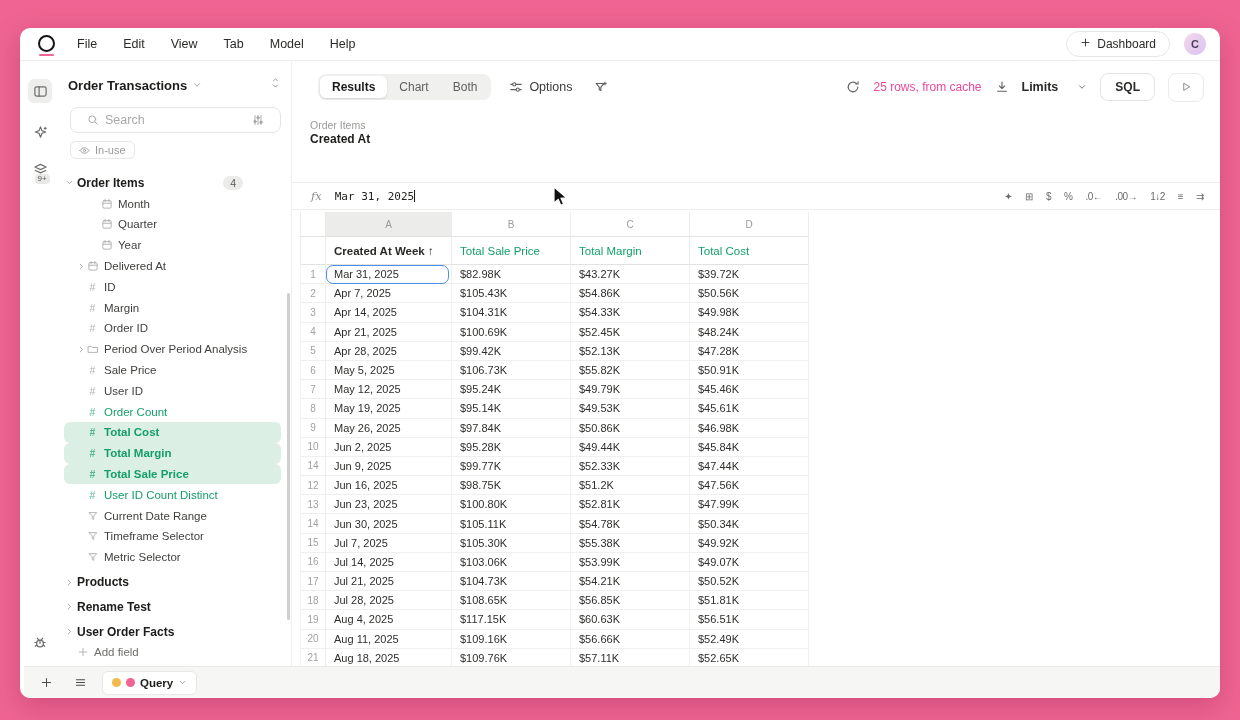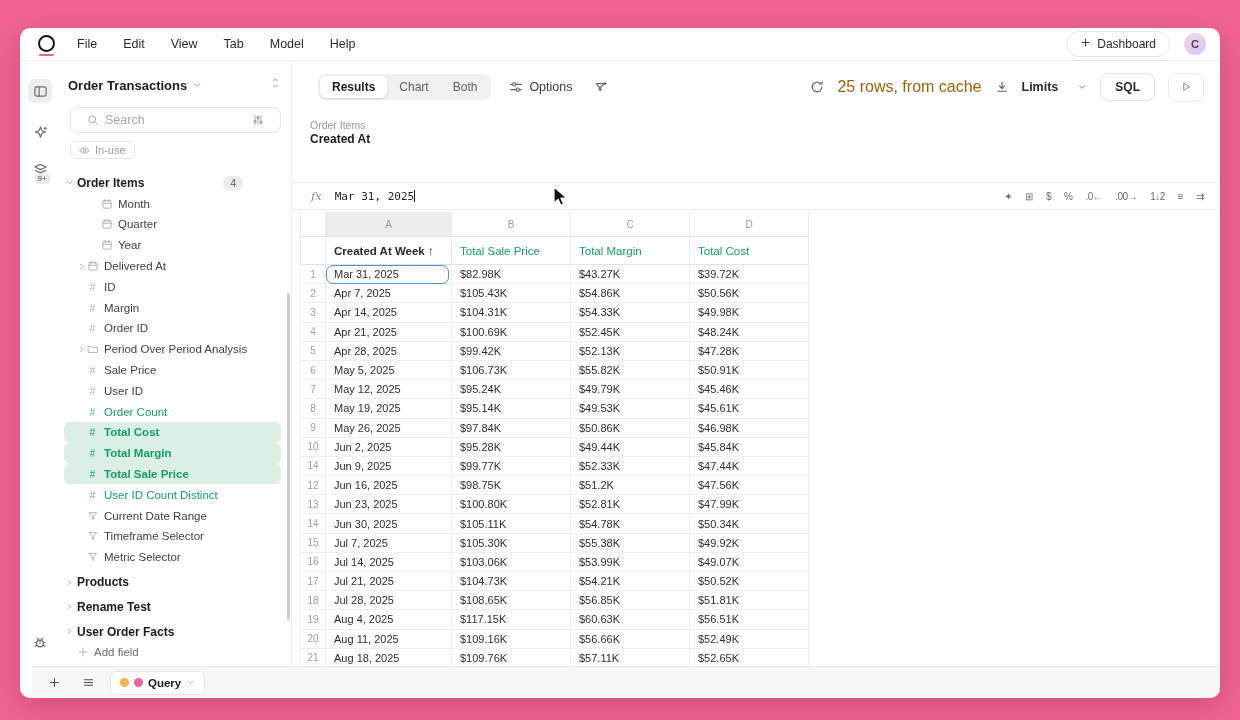--- a/index.html
+++ b/index.html
@@ -72,21 +72,21 @@
   
   .main { flex:1; position:relative; }
   .controls { position:absolute; top:12px; left:26px; right:16px; height:28px; display:flex; align-items:center; }
   .seg { display:flex; background:#f0f0ee; border-radius:8px; padding:2px; }
   .seg .tab { font-size:12px; color:#5f5f5d; padding:4px 12px; border-radius:6px; }
   .seg .tab.active { background:#fff; color:#1c1c1a; font-weight:bold; box-shadow:0 1px 2px rgba(0,0,0,.12); }
   .opt-btn { display:flex; align-items:center; gap:6px; margin-left:18px; font-size:12.5px; color:#3a3a38; }
   .opt-btn svg, .fplus svg { width:14px; height:14px; color:#5f5f5d; }
   .fplus { margin-left:22px; display:flex; }
   .ctrl-right { margin-left:auto; display:flex; align-items:center; gap:13px; }
-  .ctrl-right .status { font-size:16px; color:#a16207; }
+  .ctrl-right .status { font-size:12px; color:#ec4899; }
   .ctrl-right svg { width:14px; height:14px; color:#5f5f5d; }
   .limits { display:flex; align-items:center; gap:19px; font-size:12.5px; font-weight:bold; color:#2b2b29; }
   .limits svg { width:10px; height:10px; }
   .sql-btn { border:1px solid #e3e3e1; border-radius:8px; padding:6px 14px; font-size:12px; font-weight:bold; color:#2b2b29; background:#fff; }
   .play-btn { border:1px solid #eceae9; border-radius:8px; width:36px; height:29px; display:flex; align-items:center; justify-content:center; background:#fff; }
   .play-btn svg { width:12px; height:12px; color:#8a8a88; }
 
   .filter-block { position:absolute; top:58px; left:18px; }
   .fb-table { font-size:10.5px; color:#9a9a98; }
   .fb-field { font-size:12px; font-weight:bold; color:#1c1c1a; margin-top:1px; }
@@ -115,21 +115,21 @@
   .hdr-cell.key { font-weight:bold; color:#2a2a28; }
   .hdr-cell.measure { color:#149e68; font-weight:500; }
   .d-row { display:contents; }
   .rn { height:19.2px; display:flex; align-items:center; justify-content:center; font-size:10px;
     color:#a0a09e; border-bottom:1px solid #efefee; border-right:1px solid #ececec; border-left:1px solid #f3f3f2; }
   .cell { height:19.2px; display:flex; align-items:center; padding-left:8px; font-size:11px;
     color:#2e2e2c; border-bottom:1px solid #efefee; border-right:1px solid #f0f0ef; position:relative; }
   .cell.selected::after { content:""; position:absolute; inset:-0.5px 2px -0.5px 0; border:1.5px solid #4a8fe8; border-radius:7px; }
 
   
-  .bottombar { position:absolute; left:12px; right:0; bottom:0; height:32px; background:#f6f6f5;
+  .bottombar { position:absolute; left:4px; right:0; bottom:0; height:32px; background:#f6f6f5;
     border-top:1px solid #e9e9e7; display:flex; align-items:center; padding:0 10px; gap:10px; }
   .bb-btn { width:24px; height:24px; display:flex; align-items:center; justify-content:center; color:#4a4a48; }
   .bb-btn svg { width:13px; height:13px; }
   .bb-tab { height:24px; background:#fff; border:1px solid #e8e8e6; border-radius:6px;
     display:flex; align-items:center; gap:5px; padding:0 9px; }
   .bb-dot { width:9px; height:9px; border-radius:50%; }
   .bb-dot.d1 { background:#f2b84b; } .bb-dot.d2 { background:#ef6492; }
   .bb-tab .lbl { font-size:11.5px; font-weight:bold; color:#1c1c1a; }
   .bb-tab svg { width:9px; height:9px; color:#8a8a88; }
 

